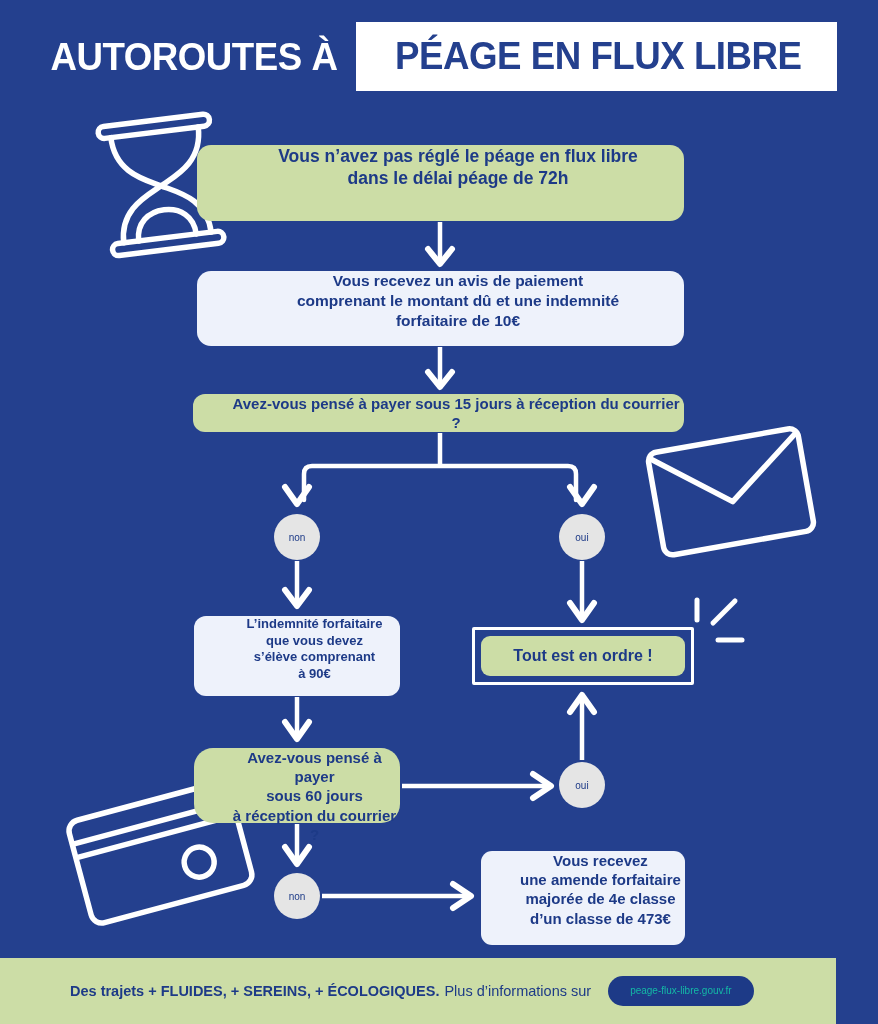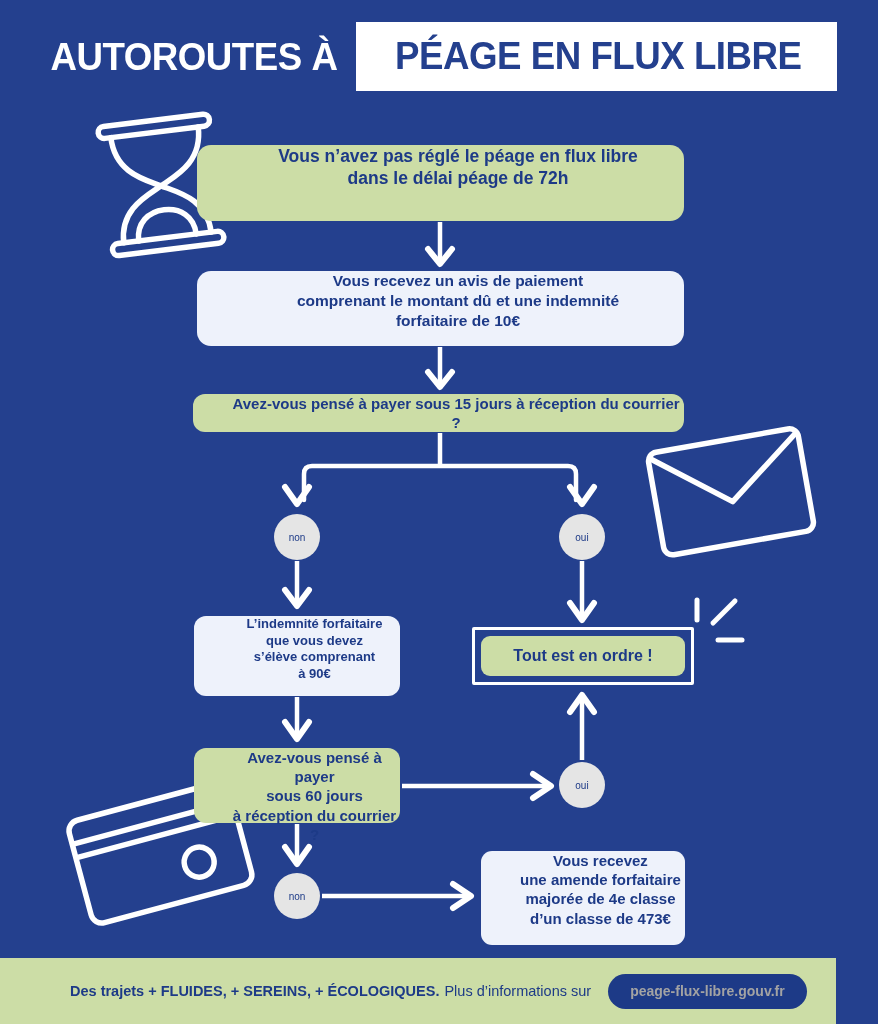--- a/index.html
+++ b/index.html
@@ -113,21 +113,21 @@
     width: 206px; height: 80px;
     font-size: 13px;
     font-weight: bold;
     border-radius: 12px;
   }
   #node-5 {
     left: 194px; top: 748px;
     width: 206px; height: 75px;
     font-size: 15px;
     font-weight: bold;
-    border-radius: 12px;
+    border-radius: 19px;
   }
   #node-6 {
     left: 481px; top: 851px;
     width: 204px; height: 94px;
     font-size: 15px;
     font-weight: bold;
     border-radius: 11px;
   }
 
   
@@ -189,25 +189,25 @@
   #footer-plain {
     color: #1d3a87;
     font-size: 14.5px;
     font-weight: 500;
     white-space: nowrap;
     margin-left: 5px;
   }
   #footer-pill {
     margin-left: 17px;
     background: #1d3a87;
-    color: #a3a3a3;
+    color: #14b8a6;
     border-radius: 20px;
     padding: 9px 22px 10px 22px;
-    font-size: 14px;
-    font-weight: bold;
+    font-size: 10px;
+    font-weight: normal;
     white-space: nowrap;
   }
 </style>
 </head>
 <body>
 
 <div id="header">
   <div id="title-row">
     <div class="title-part" id="title-plain">AUTOROUTES À</div>
     <div id="title-highlight-wrap">

